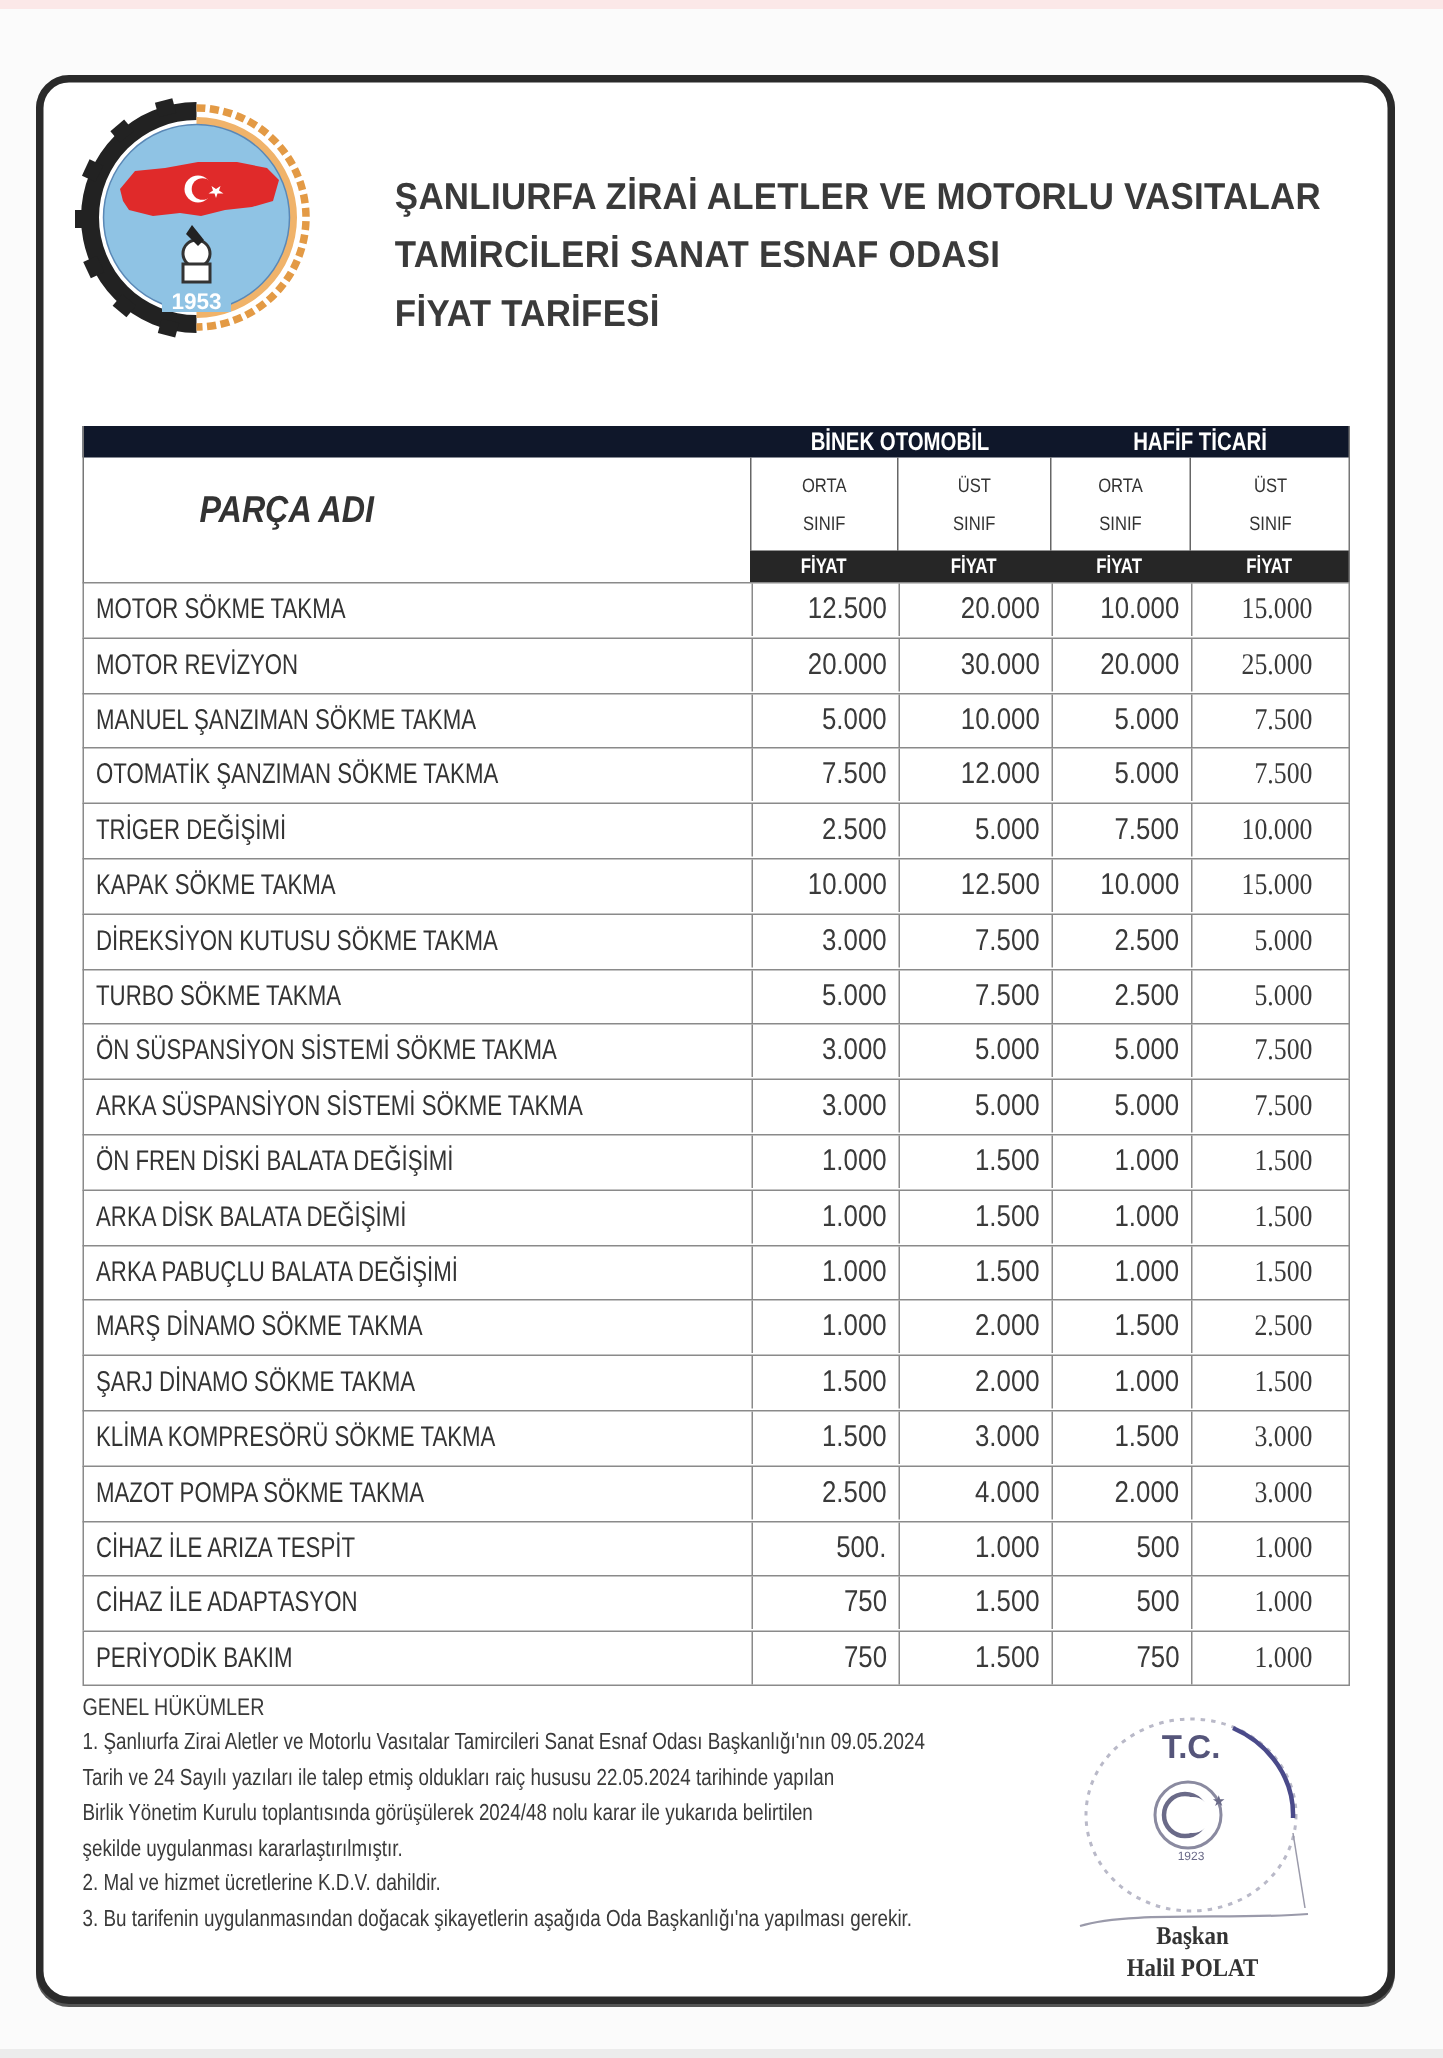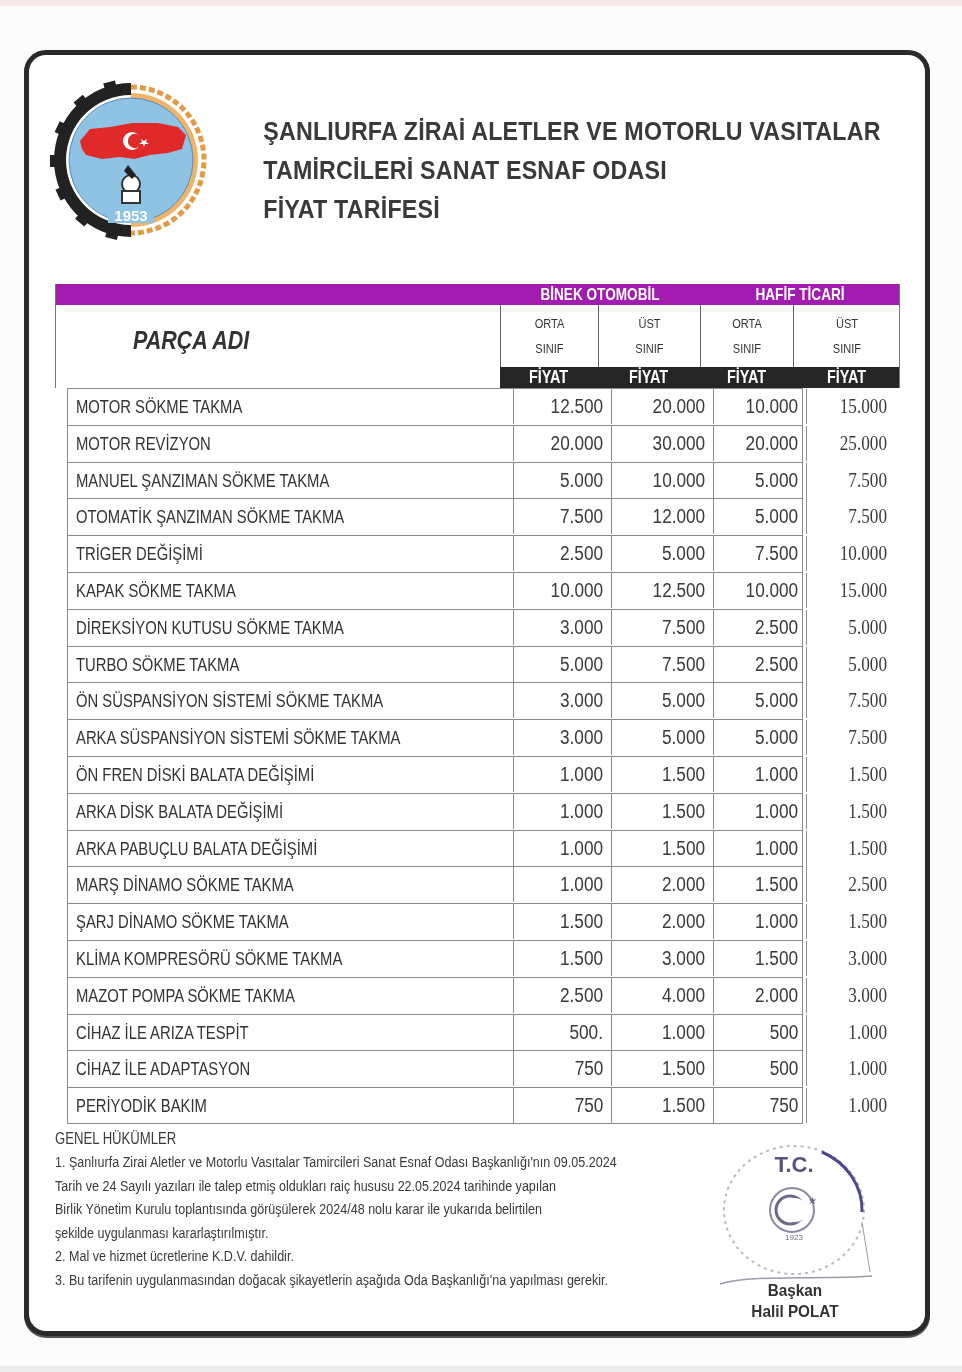--- a/index.html
+++ b/index.html
@@ -10,31 +10,31 @@
     color: #2b2b2b;
   }
   .top-strip { position: absolute; left: 0; top: 0; width: 962px; height: 6px; background: #fbe8e8; }
   .bottom-strip { position: absolute; left: 0; top: 1366px; width: 962px; height: 6px; background: #ececec; }
   .frame {
     position: absolute; left: 24px; top: 50px; width: 896px; height: 1276px;
     border: 5px solid #2a2a2a; border-radius: 22px; background: #fff;
     box-shadow: 0 2px 0 #555;
   }
   
-  .logo { position: absolute; left: 50px; top: 79px; width: 162px; height: 162px; }
+  .logo { position: absolute; left: 50px; top: 64px; width: 162px; height: 162px; }
   
   .title-block { position: absolute; left: 240px; top: 112px; width: 664px; text-align: left; }
   .title-line {
     font-family: "Liberation Sans", sans-serif; font-weight: bold; font-size: 25px;
     letter-spacing: 0.2px; color: #3a3a3a; line-height: 39px; transform: scaleX(0.93);
   }
   
   .tbl { position: absolute; left: 55px; top: 284px; width: 845px; }
   .band-top {
-    position: absolute; left: 0; top: 0; width: 845px; height: 21px; background: #a21caf;
+    position: absolute; left: 0; top: 0; width: 845px; height: 21px; background: #0f172a;
   }
   .grp-label {
     position: absolute; top: 0; height: 21px; line-height: 21px; color: #fff; font-weight: bold;
     font-size: 17px; text-align: center; font-family: "Liberation Sans Narrow", "Liberation Sans", sans-serif;
     transform: scaleX(0.8); transform-origin: center;
   }
   .grp-binek { left: 445px; width: 200px; }
   .grp-hafif { left: 645px; width: 200px; }
   .head-row { position: absolute; left: 0; top: 21px; width: 699px; height: 62px; }
   .parca-adi {
@@ -42,28 +42,28 @@
     color: #333; transform: scaleX(0.86); transform-origin: left center;
   }
   .class-cell {
     position: absolute; top: 0; height: 62px; border-left: 1.5px solid #666; text-align: center;
     font-size: 13px; line-height: 25px; padding-top: 6px; box-sizing: border-box; color: #333;
   }
   .class-cell span { display: block; transform: scaleX(0.85); }
   .band-fiyat { position: absolute; left: 445px; top: 83px; width: 400px; height: 21px; background: #262626; }
   .fiyat-cell {
     position: absolute; top: 0; height: 21px; line-height: 21px; color: #fff; font-weight: bold;
-    font-size: 18px; text-align: center;
+    font-size: 14px; text-align: center;
   }
   .fiyat-cell span { display: inline-block; transform: scaleX(0.8); }
   .head-outline {
     position: absolute; left: 0; top: 0; width: 845px; height: 104px; box-sizing: border-box;
     border-left: 1.5px solid #777; border-right: 1.5px solid #777;
   }
-  .rows { position: absolute; left: 12px; top: 104px; width: 736px; }
+  .rows { position: absolute; left: 0; top: 104px; width: 845px; }
   .row {
     position: relative; height: 36.8px; box-sizing: border-box;
     border-top: 1.5px solid #8a8a8a; border-left: 1.5px solid #8a8a8a; border-right: 1.5px solid #8a8a8a;
   }
   .row:last-child { border-bottom: 1.5px solid #8a8a8a; }
   .row .name {
     position: absolute; left: 8px; top: 0; height: 35px; line-height: 35px; font-size: 19px;
     color: #333; white-space: nowrap; transform: scaleX(0.78); transform-origin: left center;
   }
   .row .val {
@@ -74,21 +74,21 @@
   .c1 { left: 445px; width: 98px; }
   .c2 { left: 543px; width: 102px; }
   .c3 { left: 645px; width: 93px; }
   .c4 { left: 738px; width: 107px; padding-right: 26px !important; font-family: Liberation Serif, serif; }
   
   .notes { position: absolute; left: 55px; top: 1128px; width: 680px; }
   .notes-title { font-size: 16px; color: #3a3a3a; transform: scaleX(0.82); transform-origin: left center; white-space: nowrap; line-height: 22px; }
   .note-line { font-size: 15.5px; color: #3a3a3a; line-height: 23.5px; white-space: nowrap; transform: scaleX(0.81); transform-origin: left center; }
   
   .stamp { position: absolute; left: 712px; top: 1142px; width: 162px; height: 150px; }
-  .signer { position: absolute; left: 740px; top: 1280px; width: 110px; text-align: center; }
+  .signer { position: absolute; left: 740px; top: 1280px; width: 110px; text-align: center; font-family: Liberation Serif, serif; }
   .signer div { font-weight: bold; font-size: 17px; color: #333; line-height: 21px; transform: scaleX(0.9); }
 </style>
 </head>
 <body>
 
 <div class="top-strip"></div>
 
 <div class="frame"></div>
 
 <div class="logo">

